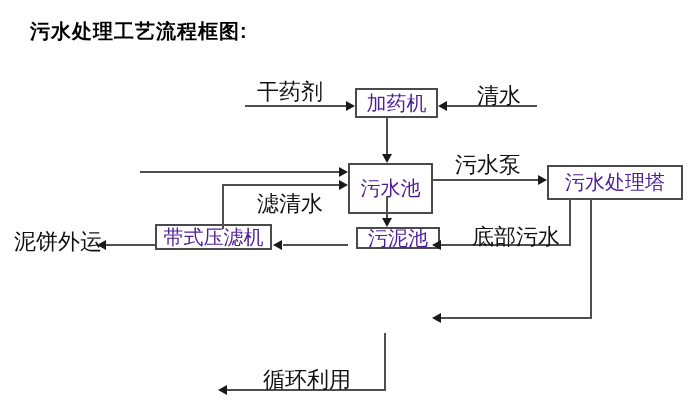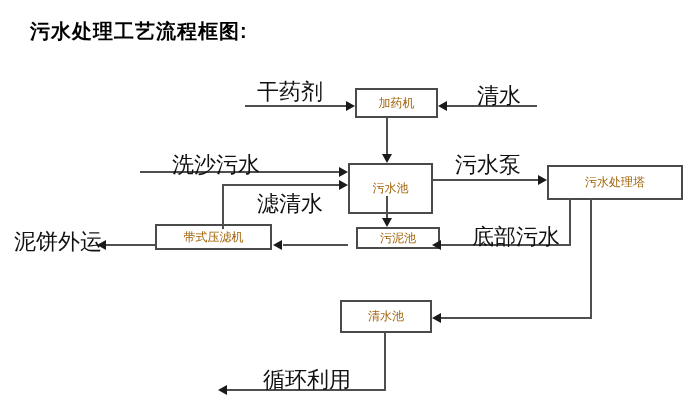--- a/index.html
+++ b/index.html
@@ -8,21 +8,21 @@
     font-family:"Liberation Sans","DejaVu Sans",sans-serif;color:#111;
   }
   .title{
     position:absolute;left:14px;top:2px;margin:16px;
     font-size:20px;font-weight:bold;color:#000;letter-spacing:1px;white-space:nowrap;
   }
   .node{
     position:absolute;box-sizing:border-box;background:#fff;
     border:2px solid #4a4a4a;
     display:flex;align-items:center;justify-content:center;
-    font-size:12px;color:#a16207;white-space:nowrap;
+    font-size:20px;color:#4c1d95;white-space:nowrap;
   }
   .hline{position:absolute;height:2px;background:#4f4f4f;}
   .vline{position:absolute;width:2px;background:#4f4f4f;}
   .elabel{position:absolute;font-size:22px;color:#111;white-space:nowrap;}
   .arr{position:absolute;width:0;height:0;}
   .arr.right{border-top:5px solid transparent;border-bottom:5px solid transparent;border-left:9px solid #1a1a1a;}
   .arr.left {border-top:5px solid transparent;border-bottom:5px solid transparent;border-right:9px solid #1a1a1a;}
   .arr.down {border-left:5px solid transparent;border-right:5px solid transparent;border-top:9px solid #1a1a1a;}
 </style>
 </head>
@@ -30,21 +30,20 @@
 
 <div class="canvas">
 
   <h1 class="title">污水处理工艺流程框图:</h1>
 
   <div class="node" style="left:355px;top:88px;width:83px;height:30px">加药机</div>
   <div class="node" style="left:348px;top:163px;width:85px;height:51px">污水池</div>
   <div class="node" style="left:356px;top:227px;width:84px;height:22px">污泥池</div>
   <div class="node" style="left:155px;top:224px;width:117px;height:26px">带式压滤机</div>
   <div class="node" style="left:547px;top:165px;width:136px;height:35px">污水处理塔</div>
-  <div class="node" style="left:340px;top:300px;width:92px;height:33px">清水池</div>
 
   <div class="hline" style="left:245px;top:105px;width:102px"></div>
   <div class="arr right" style="left:346px;top:101px"></div>
 
   <div class="hline" style="left:447px;top:105px;width:90px"></div>
   <div class="arr left" style="left:438px;top:101px"></div>
 
   <div class="vline" style="left:386px;top:118px;height:36px"></div>
   <div class="arr down" style="left:382px;top:154px"></div>
 
@@ -74,20 +73,19 @@
   <div class="vline" style="left:590px;top:198px;height:121px"></div>
   <div class="hline" style="left:441px;top:317px;width:151px"></div>
   <div class="arr left" style="left:432px;top:313px"></div>
 
   <div class="vline" style="left:384px;top:333px;height:57px"></div>
   <div class="hline" style="left:227px;top:389px;width:159px"></div>
   <div class="arr left" style="left:218px;top:385px"></div>
 
   <span class="elabel" style="left:257px;top:77px">干药剂</span>
   <span class="elabel" style="left:477px;top:81px">清水</span>
-  <span class="elabel" style="left:172px;top:150px">洗沙污水</span>
   <span class="elabel" style="left:257px;top:189px">滤清水</span>
   <span class="elabel" style="left:455px;top:150px">污水泵</span>
   <span class="elabel" style="left:14px;top:227px">泥饼外运</span>
   <span class="elabel" style="left:472px;top:222px">底部污水</span>
   <span class="elabel" style="left:263px;top:365px">循环利用</span>
 
 </div>
 
 </body></html>

